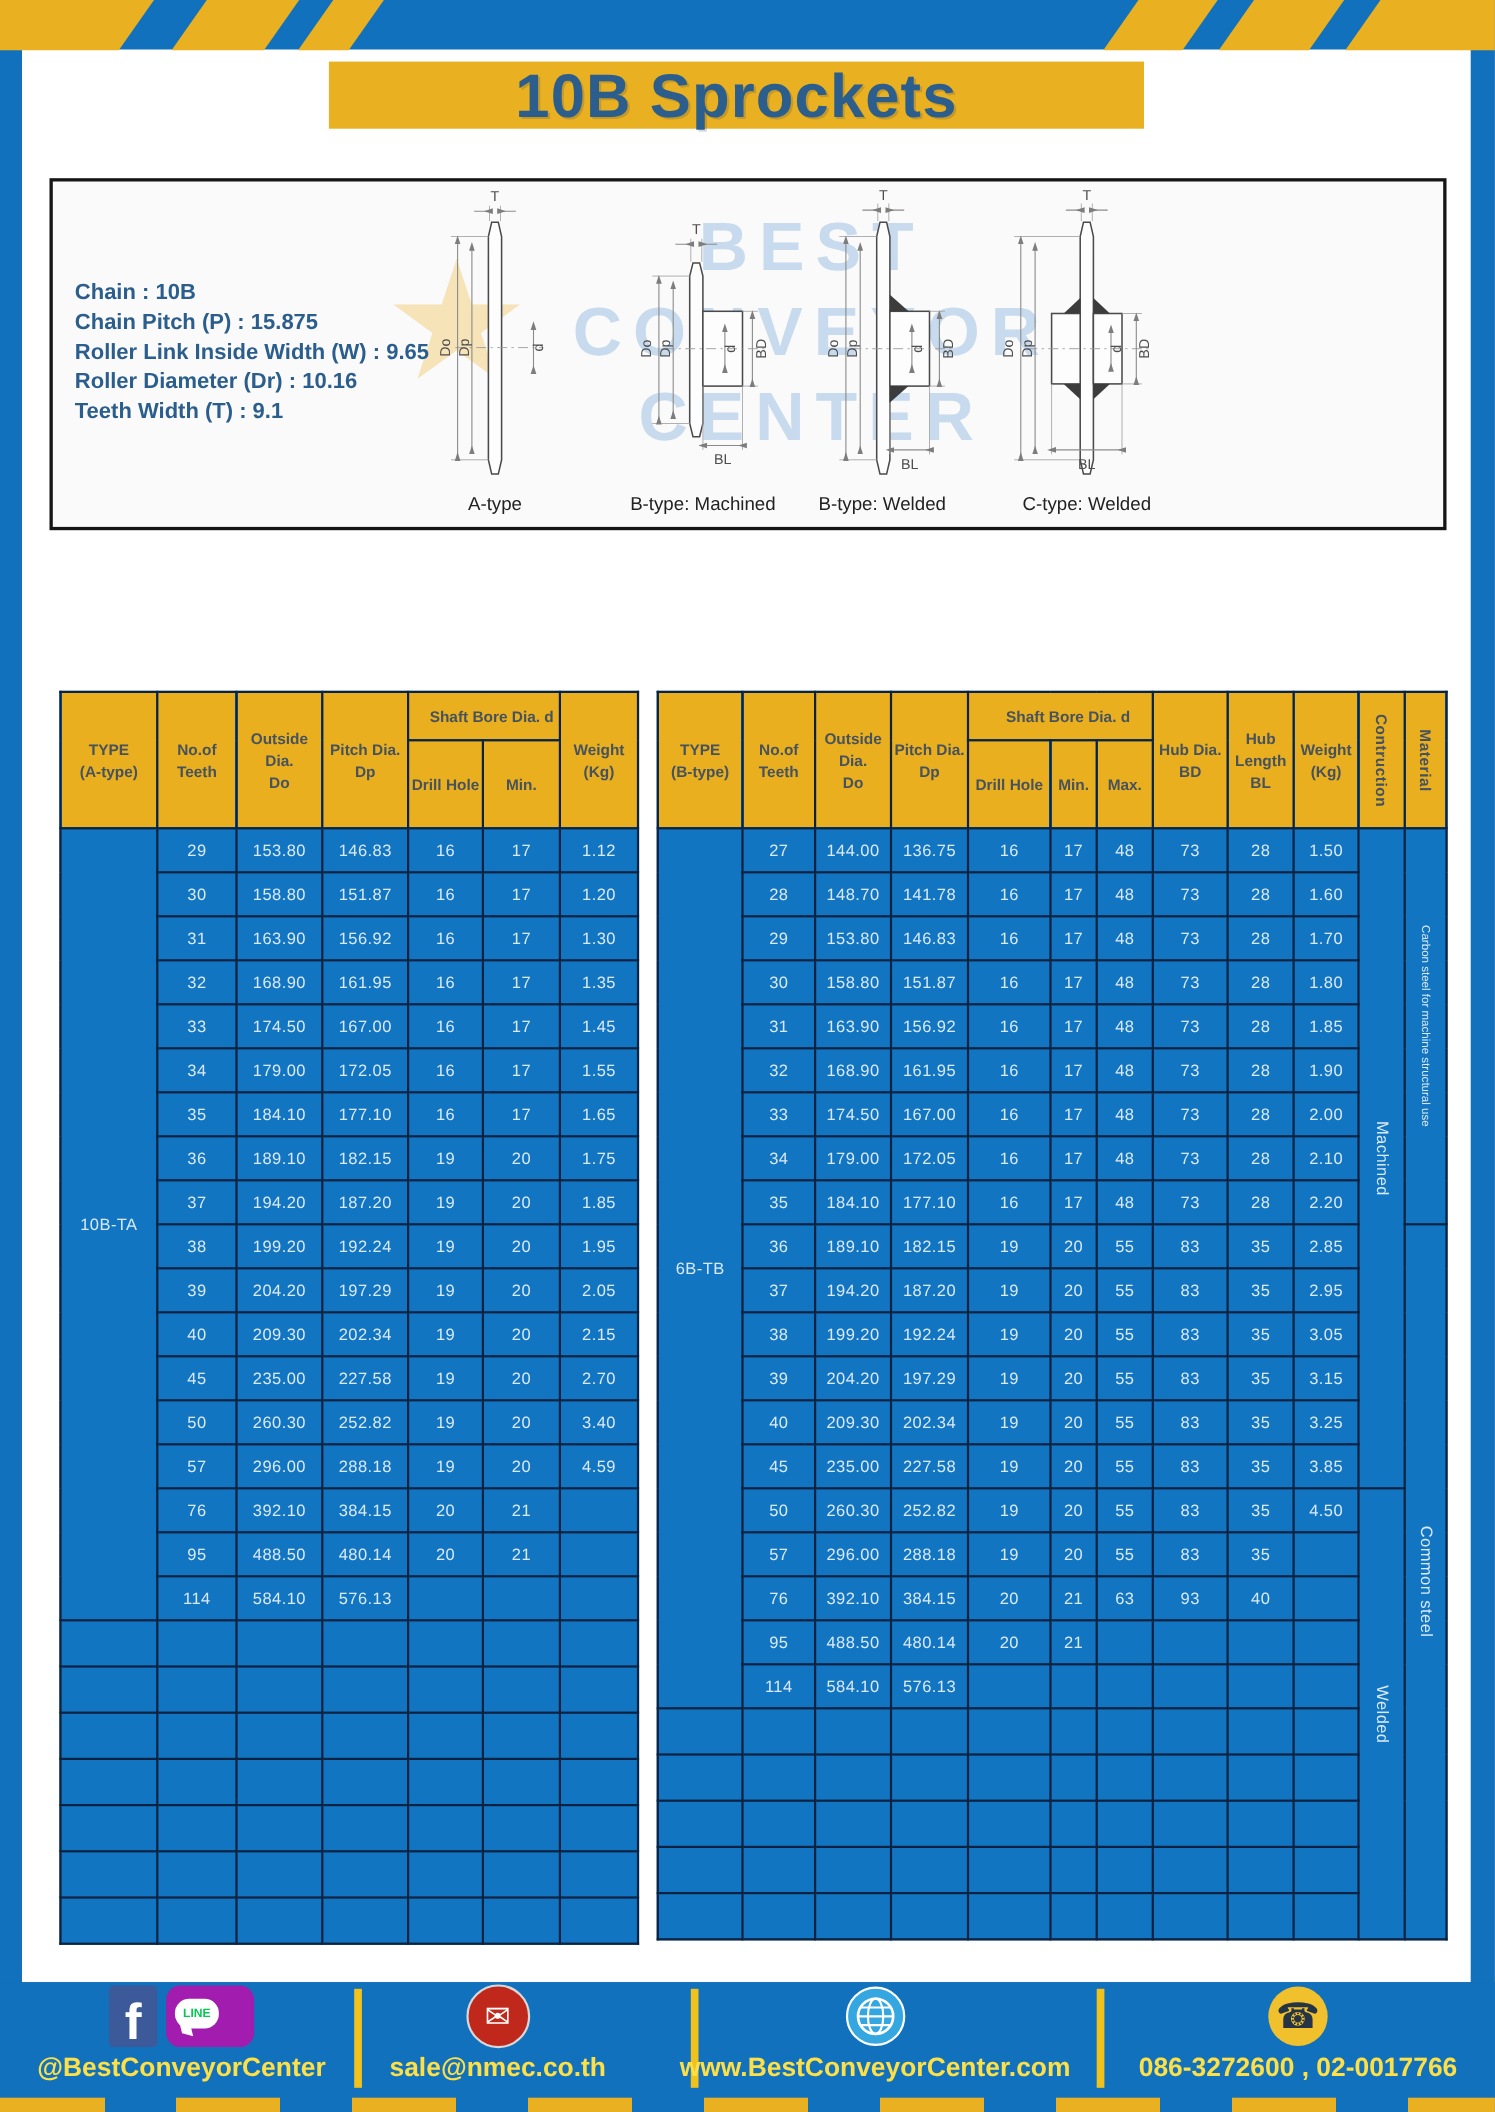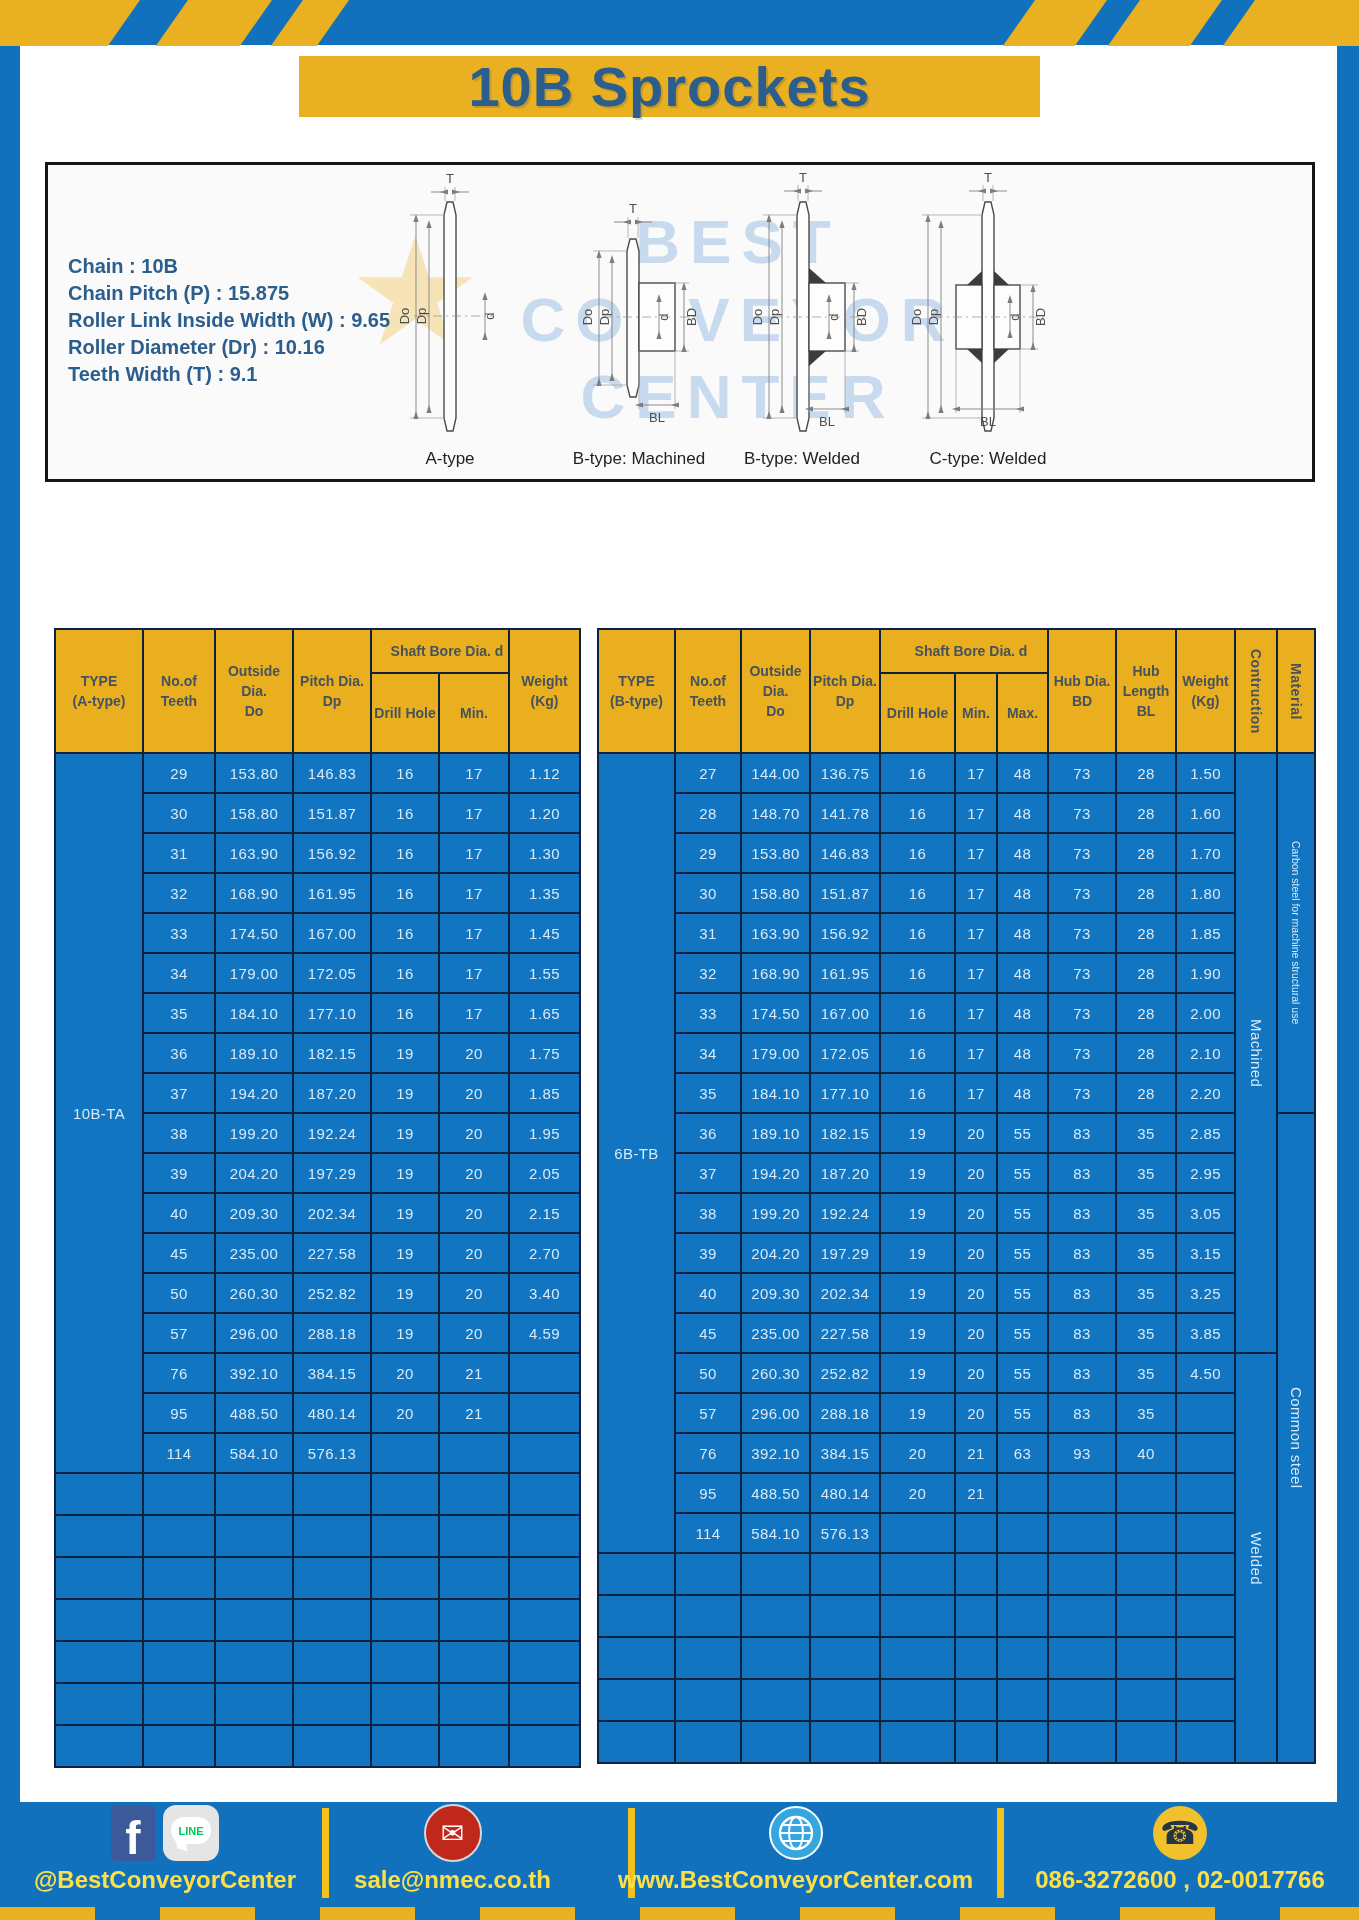--- a/index.html
+++ b/index.html
@@ -10,21 +10,21 @@
   
   .hz{position:absolute;top:0;left:0;width:1359px;height:46px;overflow:hidden;}
   .hz .stripe{position:absolute;top:0;height:46px;background:#E9B021;transform:skewX(-35deg);transform-origin:top left;}
 
   
   .title-box{position:absolute;left:299px;top:56px;width:741px;height:61px;background:#E9B021;display:flex;align-items:center;justify-content:center;}
   .title-box .t{font-size:56px;font-weight:bold;color:#2B5E8C;letter-spacing:1px;text-shadow:2px 2px 0 rgba(30,50,80,.18);}
 
   
   .diagram-box{position:absolute;left:45px;top:162px;width:1270px;height:320px;background:#FAFAFA;border:3px solid #151515;box-sizing:border-box;}
-  .watermark{position:absolute;left:390px;top:38px;width:600px;text-align:center;z-index:0;line-height:1.25;}
+  .watermark{position:absolute;left:390px;top:21px;width:600px;text-align:center;z-index:0;line-height:1.25;}
   .watermark div{font-size:62px;font-weight:bold;letter-spacing:10px;color:rgba(150,185,225,.5);}
   .wm-star{position:absolute;left:300px;top:40px;font-size:150px;color:rgba(243,209,130,.55);z-index:0;}
   .specs{position:absolute;left:20px;top:88px;z-index:2;}
   .specs div{font-size:20px;font-weight:bold;color:#2B5E8C;line-height:27px;}
   .diag-svg{position:absolute;left:0;top:0;z-index:1;}
   .dim{stroke:#8b8b8b;stroke-width:1;fill:none;}
   .ext{stroke:#a5a5a5;stroke-width:.8;fill:none;}
   .plate{fill:#fdfdfd;stroke:#4a4a4a;stroke-width:1.4;}
   .hub{fill:#fdfdfd;stroke:#4a4a4a;stroke-width:1.4;}
   .weld{fill:#3c3c3c;stroke:none;}
@@ -44,21 +44,21 @@
   .type-cell{font-size:15px;letter-spacing:.5px;}
   .empty-row td{height:40px;}
 
   
   .footer{position:absolute;left:0;top:1802px;width:1359px;height:118px;background:#1271BC;}
   .fg{position:absolute;top:0;height:104px;display:flex;flex-direction:column;align-items:center;padding-top:2px;box-sizing:border-box;}
   .fg .icons{display:flex;gap:8px;align-items:center;height:58px;}
   .fg .label{margin-top:4px;color:#fde047;font-weight:bold;font-size:24px;white-space:nowrap;}
   .vbar{position:absolute;top:6px;width:7px;height:90px;background:#F2C21C;}
   .fb{width:44px;height:56px;background:#3C5A99;border-radius:4px;color:#fff;font-size:46px;font-weight:bold;display:flex;align-items:flex-end;justify-content:center;line-height:.95;}
-  .line-ic{position:relative;width:56px;height:56px;background:#e5e5e5;border-radius:13px;}
+  .line-ic{position:relative;width:80px;height:56px;background:#a21caf;border-radius:13px;}
   .line-ic .bub{position:absolute;left:8px;top:12px;width:40px;height:27px;background:#fff;border-radius:13px;display:flex;align-items:center;justify-content:center;font-size:11px;font-weight:bold;color:#06C755;}
   .line-ic .tail{position:absolute;left:14px;top:36px;width:9px;height:9px;background:#fff;transform:skewX(30deg) rotate(18deg);}
   .circle{width:54px;height:54px;border-radius:50%;display:flex;align-items:center;justify-content:center;}
   .mail{background:#C0281C;border:2px solid #d8d8d8;color:#fff;font-size:28px;}
   .phone{background:#F0C12C;color:#253545;font-size:32px;}
   .bottom-dashes{position:absolute;left:0;bottom:0;width:1359px;height:13px;background:repeating-linear-gradient(90deg,#E9B021 0 95px,#1271BC 95px 160px);}
 </style>
 </head>
 <body>
 

